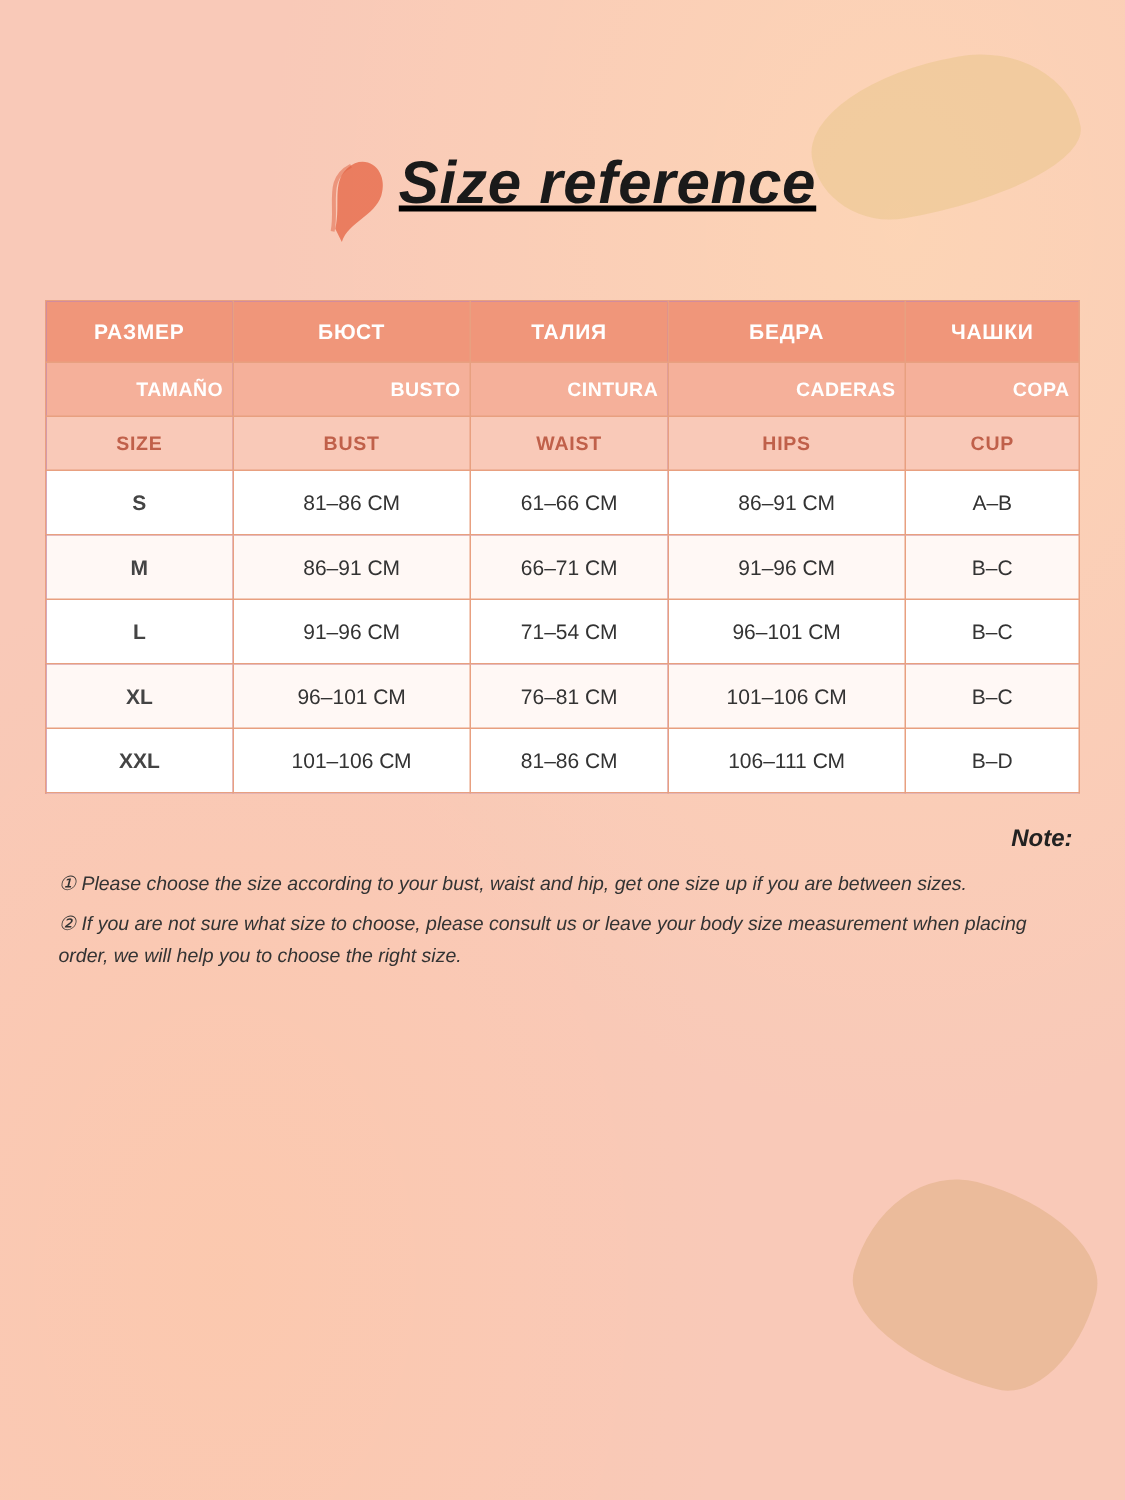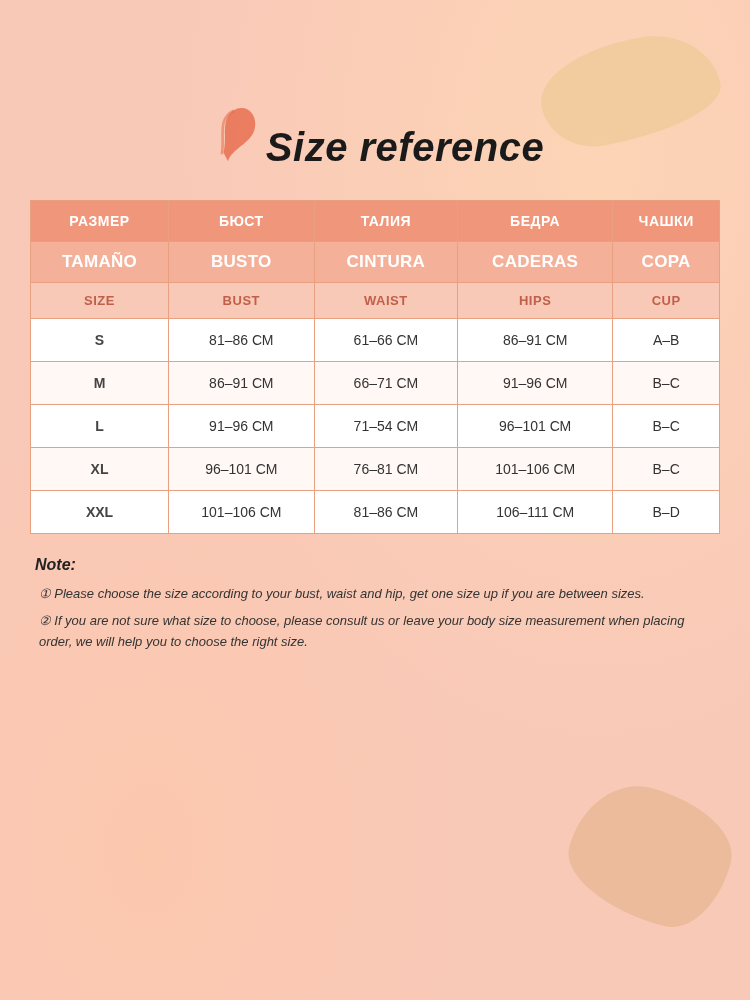--- a/index.html
+++ b/index.html
@@ -46,23 +46,24 @@
       position: relative;
       z-index: 1;
       padding: 40px 30px 30px;
       display: flex;
       flex-direction: column;
       align-items: center;
     }
 
     .title-area {
       display: flex;
-      align-items: flex-end;
+      align-items: flex-start;
       margin-bottom: 30px;
       margin-top: 60px;
+      text-decoration: underline;
     }
 
     .brush-icon {
       width: 70px;
       height: 70px;
       margin-right: -10px;
       flex-shrink: 0;
     }
 
     .page-title {
@@ -93,23 +94,24 @@
       font-weight: 700;
       font-size: 14px;
       letter-spacing: 0.5px;
       padding: 12px 6px;
     }
 
     .header-row-2 th {
       background-color: #f5b09a;
       color: white;
       font-weight: 600;
-      font-size: 17px;
+      font-size: 13px;
       padding: 10px 6px;
       letter-spacing: 0.3px;
+      text-align: right;
     }
 
     .header-row-3 th {
       background-color: #f9c9b8;
       color: #c0604a;
       font-weight: 700;
       font-size: 13px;
       padding: 10px 6px;
       letter-spacing: 0.5px;
     }
@@ -137,20 +139,21 @@
       margin-top: 22px;
       padding: 0 5px;
     }
 
     .notes-title {
       font-size: 16px;
       font-weight: 700;
       color: #222;
       margin-bottom: 10px;
       font-style: italic;
+      text-align: right;
     }
 
     .note-item {
       font-size: 13px;
       color: #333;
       line-height: 1.6;
       margin-bottom: 6px;
       padding-left: 4px;
       font-style: italic;
     }

